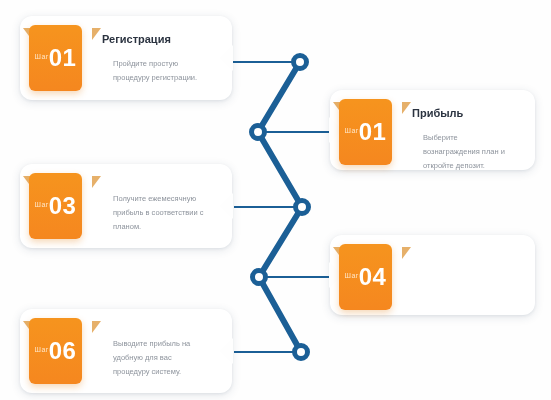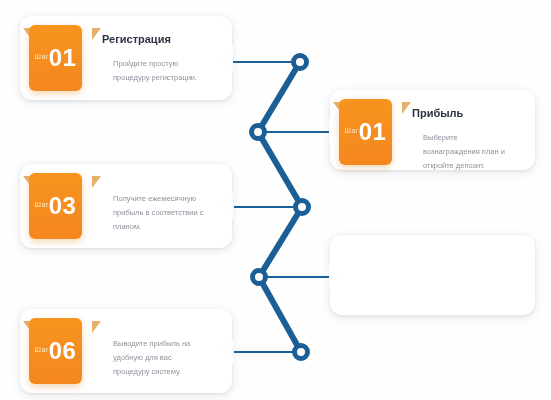--- a/index.html
+++ b/index.html
@@ -199,20 +199,28 @@
         <span class="badge-num">03</span>
       </div>
     </div>
     <div class="card-text">
       <p class="card-desc">Получите ежемесячную прибыль в соответствии с планом.</p>
     </div>
   </div>
 
   <div class="card right" style="left:330px; top:235px;">
     <div class="notch"></div>
+    <div class="badge-wrap">
+      <span class="ear l"></span>
+      <span class="ear r"></span>
+      <div class="badge">
+        <span class="badge-label">Шаг</span>
+        <span class="badge-num">04</span>
+      </div>
+    </div>
   </div>
 
   <div class="card left" style="left:20px; top:309px;">
     <div class="notch"></div>
     <div class="badge-wrap">
       <span class="ear l"></span>
       <span class="ear r"></span>
       <div class="badge">
         <span class="badge-label">Шаг</span>
         <span class="badge-num">06</span>

